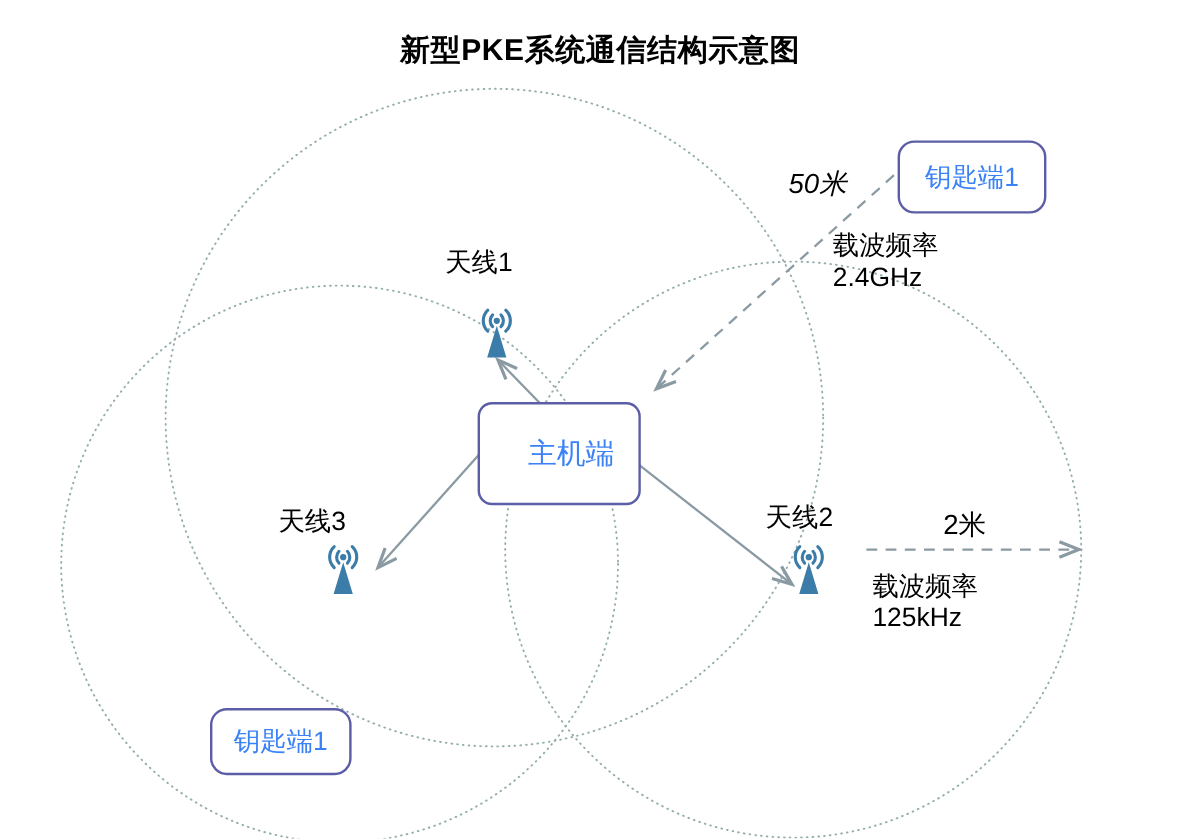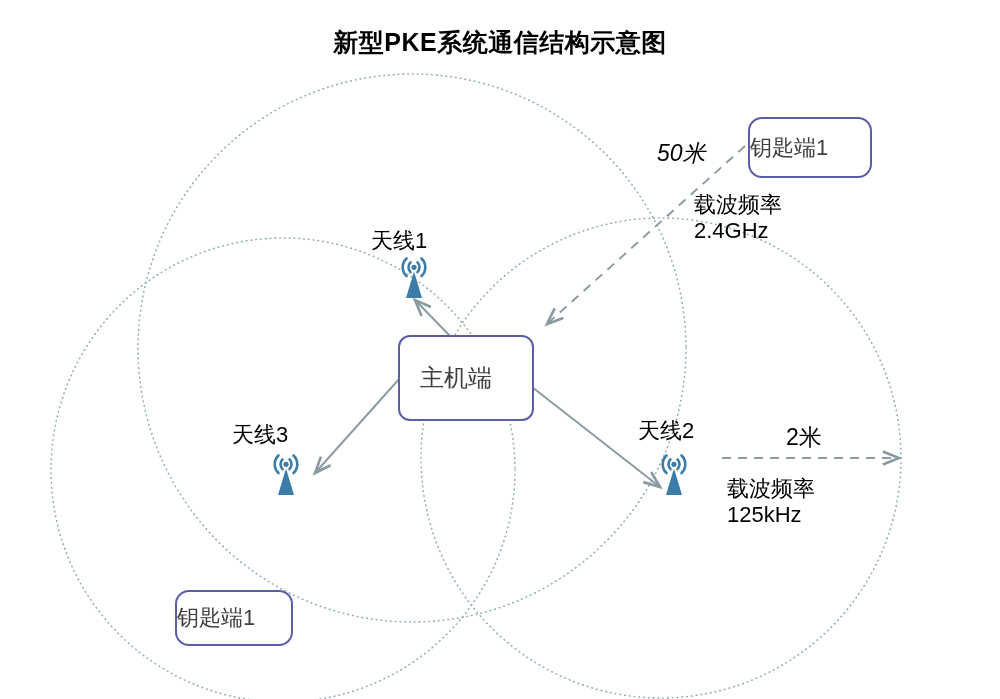--- a/index.html
+++ b/index.html
@@ -39,22 +39,22 @@
     letter-spacing: 0.5px;
   }
   .node-box {
     position: absolute;
     box-sizing: border-box;
     border: 2px solid #5b5ea6;
     border-radius: 14px;
     background: #ffffff;
     display: flex;
     align-items: center;
-    justify-content: flex-start;
-    color: #404040;
+    justify-content: center;
+    color: #3b82f6;
     font-size: 23px;
     font-family: "Liberation Sans", "DejaVu Sans", sans-serif;
   }
   #host-box {
     left: 398px;
     top: 335px;
     width: 136px;
     height: 86px;
     border-radius: 12px;
     font-size: 24px;
@@ -68,21 +68,21 @@
     font-size: 22px;
   }
   #key-box-bottom {
     left: 175px;
     top: 590px;
     width: 118px;
     height: 56px;
     font-size: 22px;
   }
   .ant-label { font-size: 22px; }
-  #ant1-label { left: 371px; top: 228px; text-align: center; }
+  #ant1-label { left: 371px; top: 206px; text-align: center; }
   #ant2-label { left: 638px; top: 418px; }
   #ant3-label { left: 232px; top: 422px; }
   #dist-50 { left: 657px; top: 140px; font-size: 23px; font-style: italic; }
   #freq-24 { left: 694px; top: 192px; font-size: 22px; }
   #dist-2 { left: 786px; top: 424px; font-size: 23px; }
   #freq-125 { left: 727px; top: 476px; font-size: 22px; }
   #range-label { left: 378px; top: 592px; font-size: 23px; }
   .antenna-icon {
     position: absolute;
     width: 56px;

